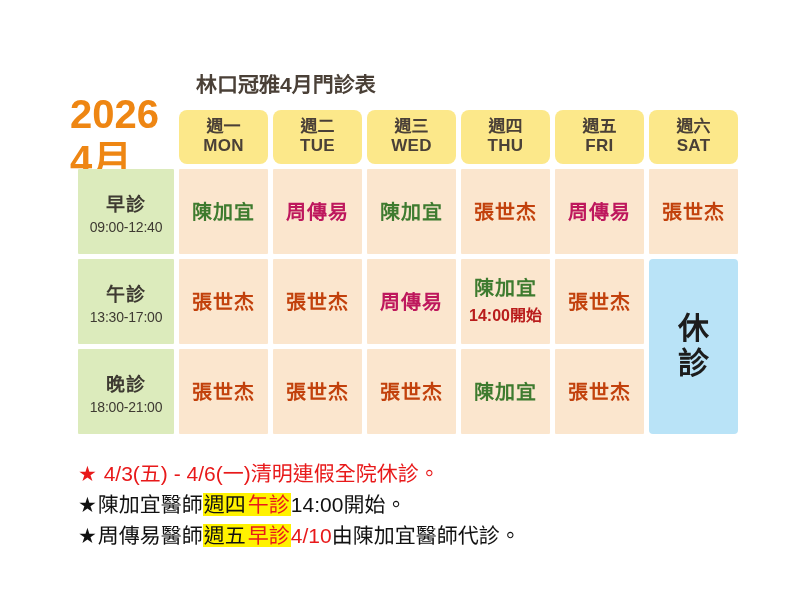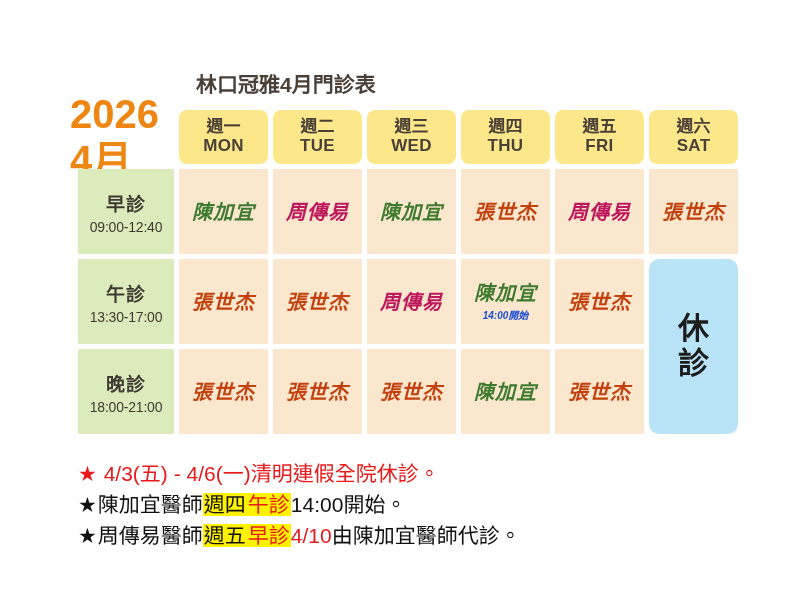--- a/index.html
+++ b/index.html
@@ -122,47 +122,46 @@
 
   .slot {
     background: #FBE6CE;
     height: 85px;
     display: flex;
     flex-direction: column;
     align-items: center;
     justify-content: center;
     text-align: center;
     border-radius: 1px;
-    font-style: italic;
   }
   .slot .doc {
     font-size: 20px;
     font-weight: 600;
     letter-spacing: 1px;
     line-height: 1.1;
   }
   .slot .note {
-    font-size: 10px;
+    font-size: 16px;
     font-weight: 700;
-    color: #1d4ed8;
+    color: #b91c1c;
     margin-top: 3px;
     letter-spacing: 0px;
   }
   .doc.c-green  { color: #3E7B2F; }
   .doc.c-orange { color: #be185d; }
   .doc.c-gray   { color: #c2410c; }
 
   .closed-cell {
     grid-column: 7;
     grid-row: 3 / span 2;
     background: #B9E3F7;
     display: flex;
     align-items: center;
     justify-content: center;
-    border-radius: 10px;
+    border-radius: 4px;
   }
   .closed-cell .closed-text {
     font-size: 31px;
     font-weight: 600;
     color: #1c1c1c;
     line-height: 1.12;
     letter-spacing: 1px;
     width: 1em;
     text-align: center;
     word-break: break-all;

